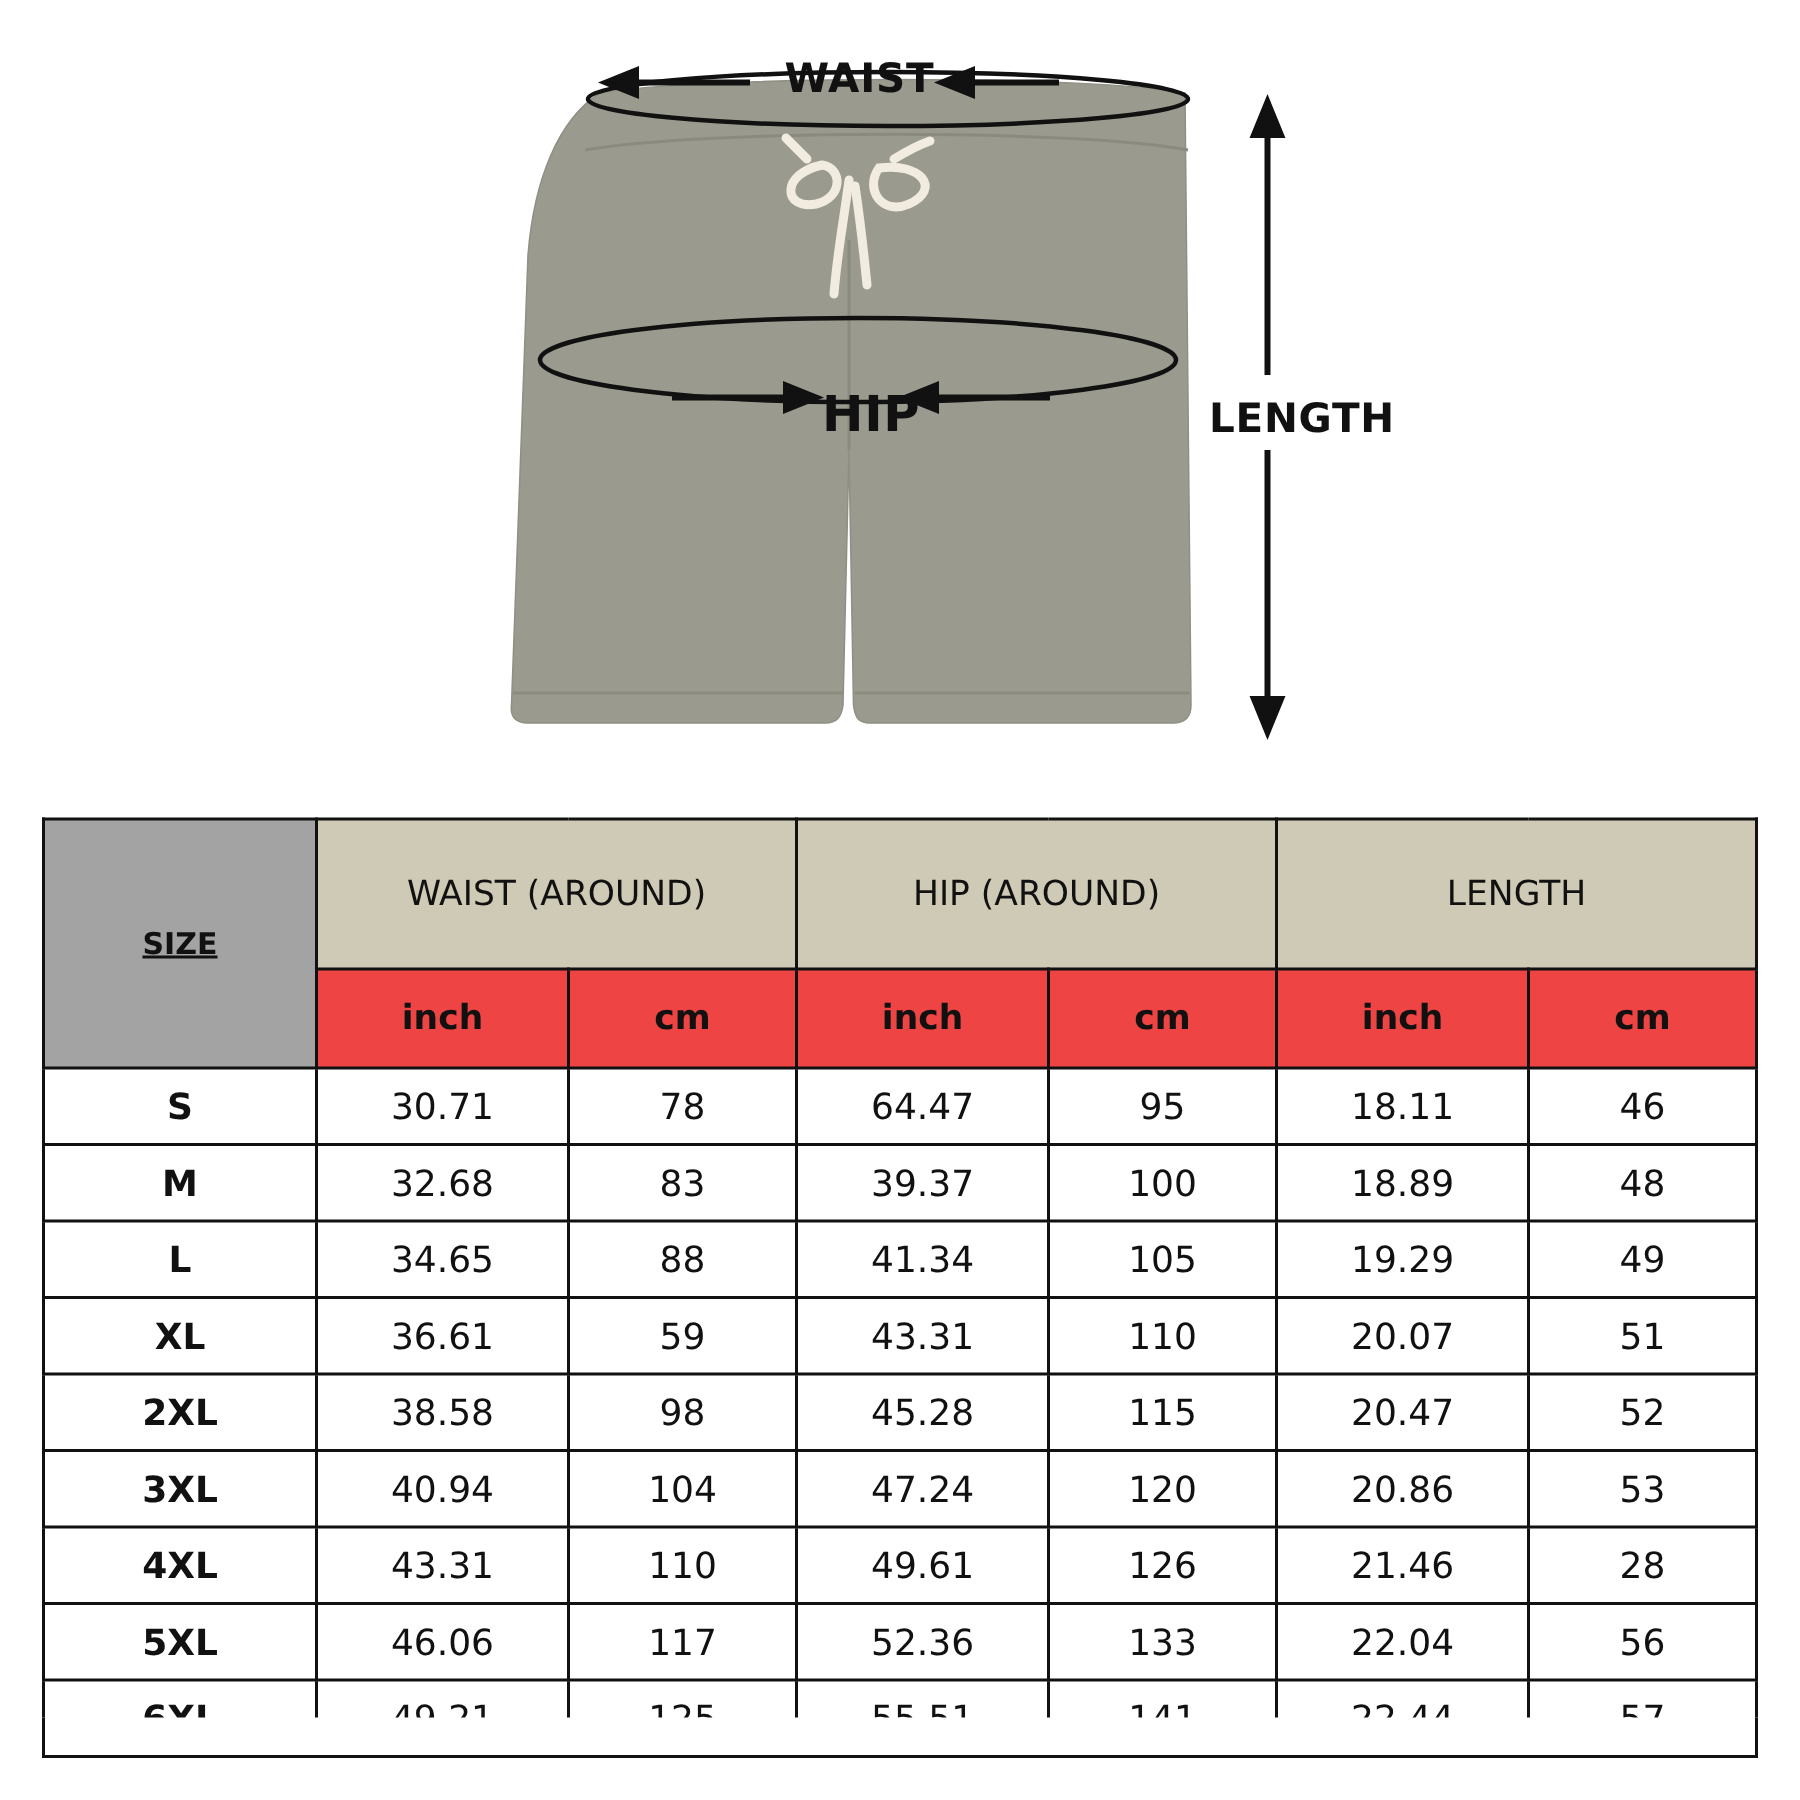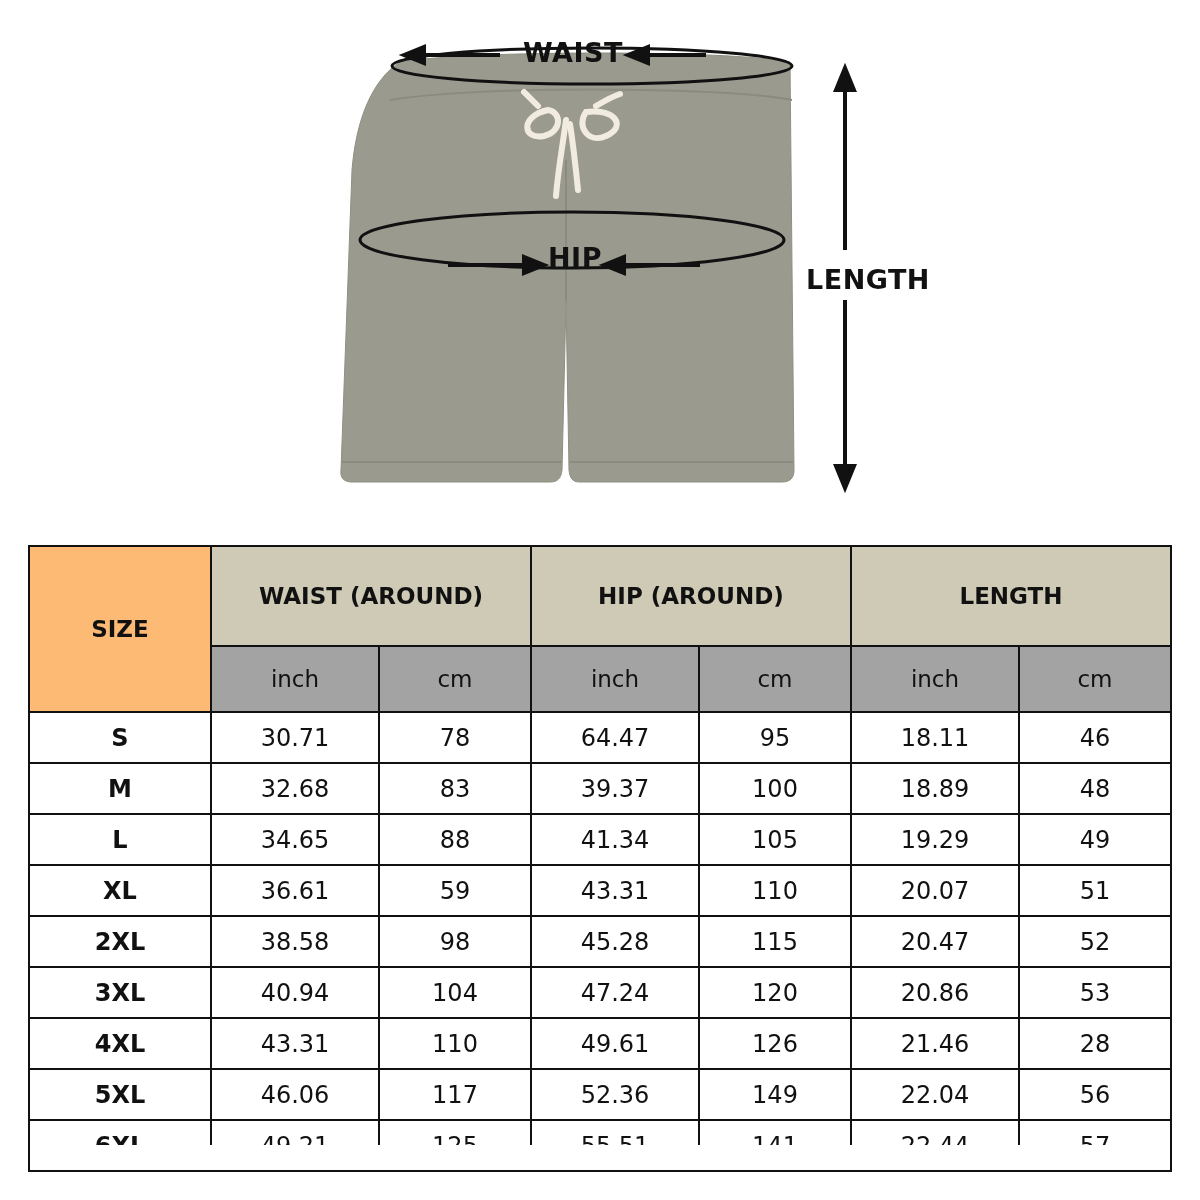--- a/index.html
+++ b/index.html
@@ -33,22 +33,22 @@
     letter-spacing: 0.5px;
     white-space: nowrap;
   }
   #waist-label {
     left: 523px;
     top: 37px;
     font-size: 27px;
   }
   #hip-label {
     left: 548px;
-    top: 242px;
-    font-size: 27px;
+    top: 256px;
+    font-size: 33px;
   }
   #length-label {
     left: 806px;
     top: 264px;
     font-size: 27px;
   }
 
   
   #size-table {
     position: absolute;
@@ -59,34 +59,35 @@
     table-layout: fixed;
   }
   #size-table td, #size-table th {
     border: 2px solid #111111;
     text-align: center;
     vertical-align: middle;
     color: #111111;
   }
   .head-cell {
     background: #cfcab5;
-    font-weight: bold;
+    font-weight: normal;
     font-size: 23px;
     height: 96px;
   }
   .sub-cell {
-    background: #a3a3a3;
-    font-weight: normal;
+    background: #ef4444;
+    font-weight: bold;
     font-size: 23px;
     height: 62px;
   }
   .size-head {
-    background: #fdba74;
-    font-weight: bold;
-    font-size: 23px;
+    background: #a3a3a3;
+    font-weight: bold;
+    font-size: 20px;
+    text-decoration: underline;
   }
   .body-cell {
     font-size: 24px;
     height: 47px;
     background: #ffffff;
   }
   .size-cell {
     font-weight: bold;
     font-size: 24px;
   }
@@ -263,21 +264,21 @@
       <td class="body-cell">49.61</td>
       <td class="body-cell">126</td>
       <td class="body-cell">21.46</td>
       <td class="body-cell">28</td>
     </tr>
     <tr>
       <td class="body-cell size-cell">5XL</td>
       <td class="body-cell">46.06</td>
       <td class="body-cell">117</td>
       <td class="body-cell">52.36</td>
-      <td class="body-cell">149</td>
+      <td class="body-cell">133</td>
       <td class="body-cell">22.04</td>
       <td class="body-cell">56</td>
     </tr>
     <tr>
       <td class="body-cell size-cell">6XL</td>
       <td class="body-cell">49.21</td>
       <td class="body-cell">125</td>
       <td class="body-cell">55.51</td>
       <td class="body-cell">141</td>
       <td class="body-cell">22.44</td>

